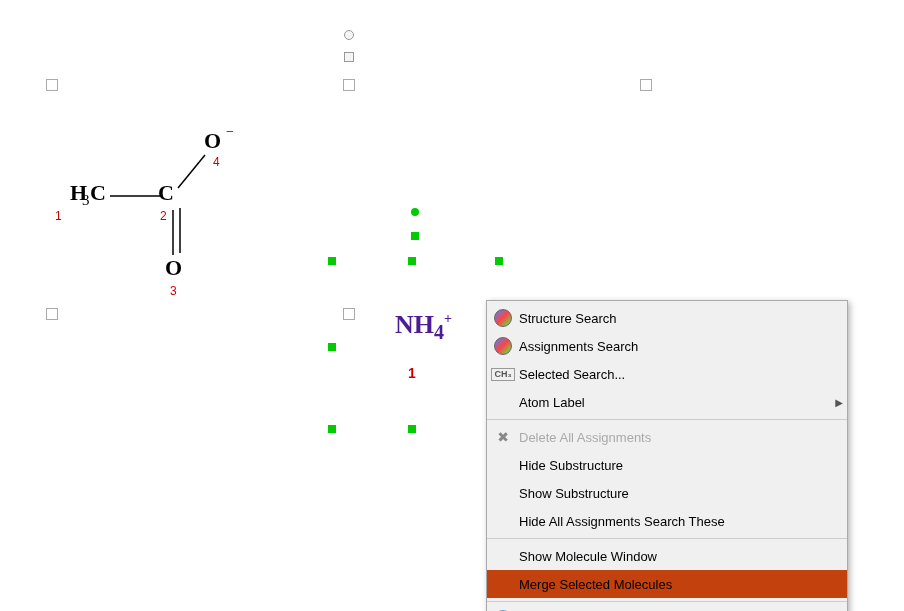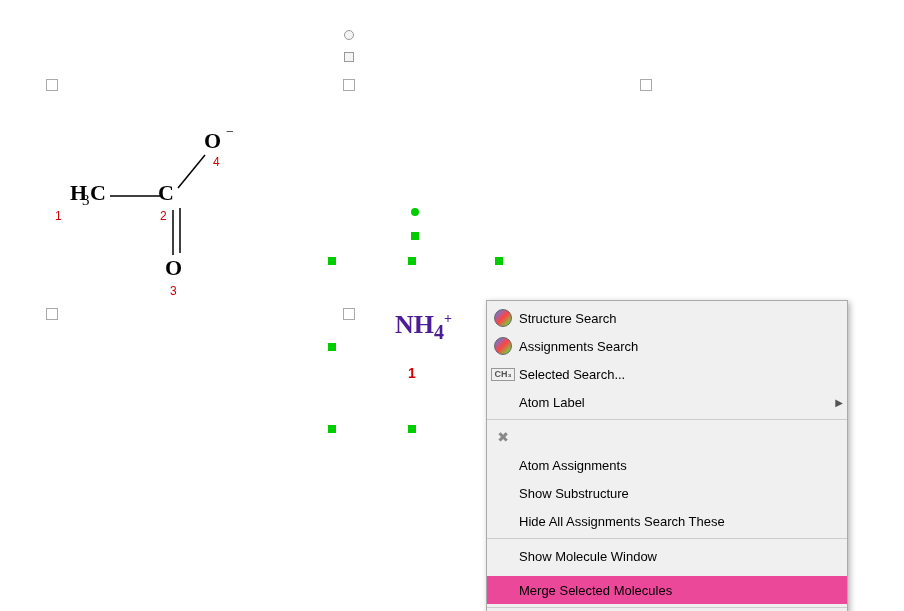--- a/index.html
+++ b/index.html
@@ -97,22 +97,21 @@
       display: flex;
       align-items: center;
       padding: 4px 4px 4px 6px;
       cursor: pointer;
       color: #000;
       min-height: 22px;
       white-space: nowrap;
     }
 
     .menu-item.highlighted {
-      background: #ec4899;
-      margin-top: 6px;
+      background: #c2410c;
     }
 
     .menu-item.disabled {
       color: #aaa;
       cursor: default;
     }
 
     .menu-separator {
       border-top: 1px solid #ccc;
       margin: 3px 0;
@@ -282,25 +281,26 @@
       <span class="menu-label">Atom Label</span>
       <span class="menu-arrow">▶</span>
     </div>
 
     <div class="menu-separator"></div>
 
     <div class="menu-item disabled">
       <div class="menu-icon">
         <span class="icon-delete">✖</span>
       </div>
-    </div>
-
-    <div class="menu-item">
-      <div class="menu-icon"></div>
-      <span class="menu-label">Atom Assignments</span>
+      <span class="menu-label">Delete All Assignments</span>
+    </div>
+
+    <div class="menu-item">
+      <div class="menu-icon"></div>
+      <span class="menu-label">Hide Substructure</span>
     </div>
 
     <div class="menu-item">
       <div class="menu-icon"></div>
       <span class="menu-label">Show Substructure</span>
     </div>
 
     <div class="menu-item">
       <div class="menu-icon"></div>
       <span class="menu-label">Hide All Assignments Search These</span>

